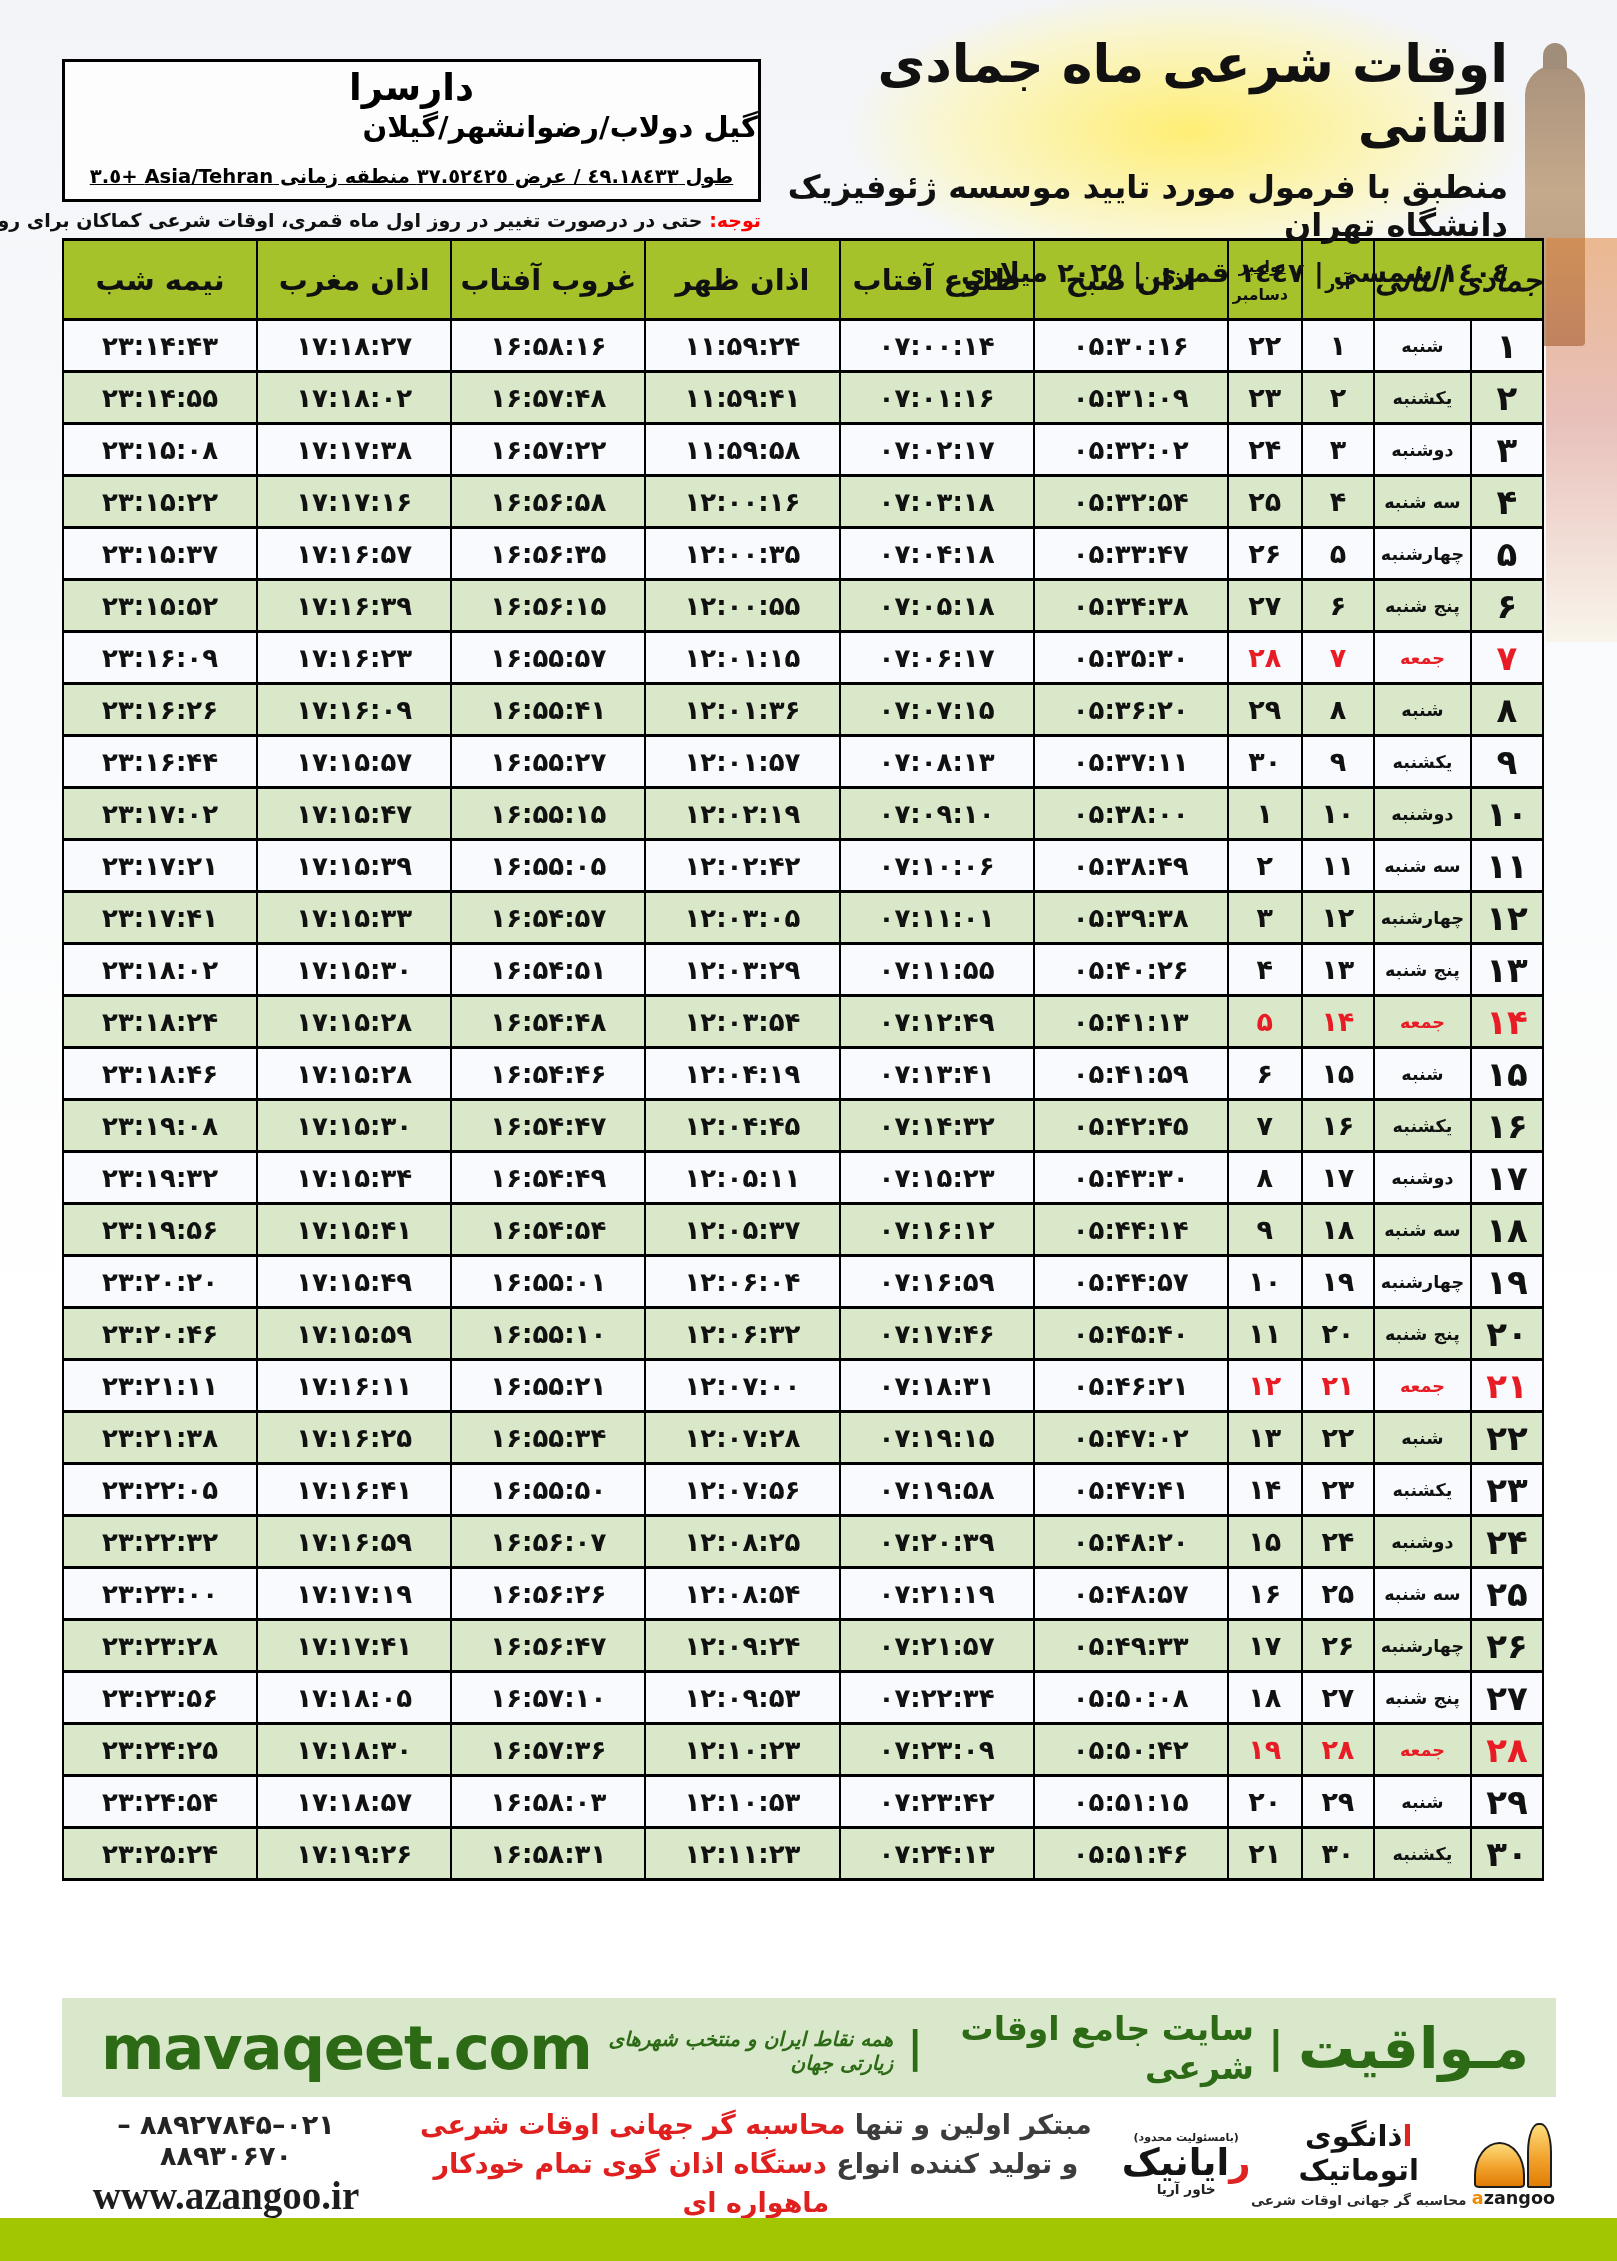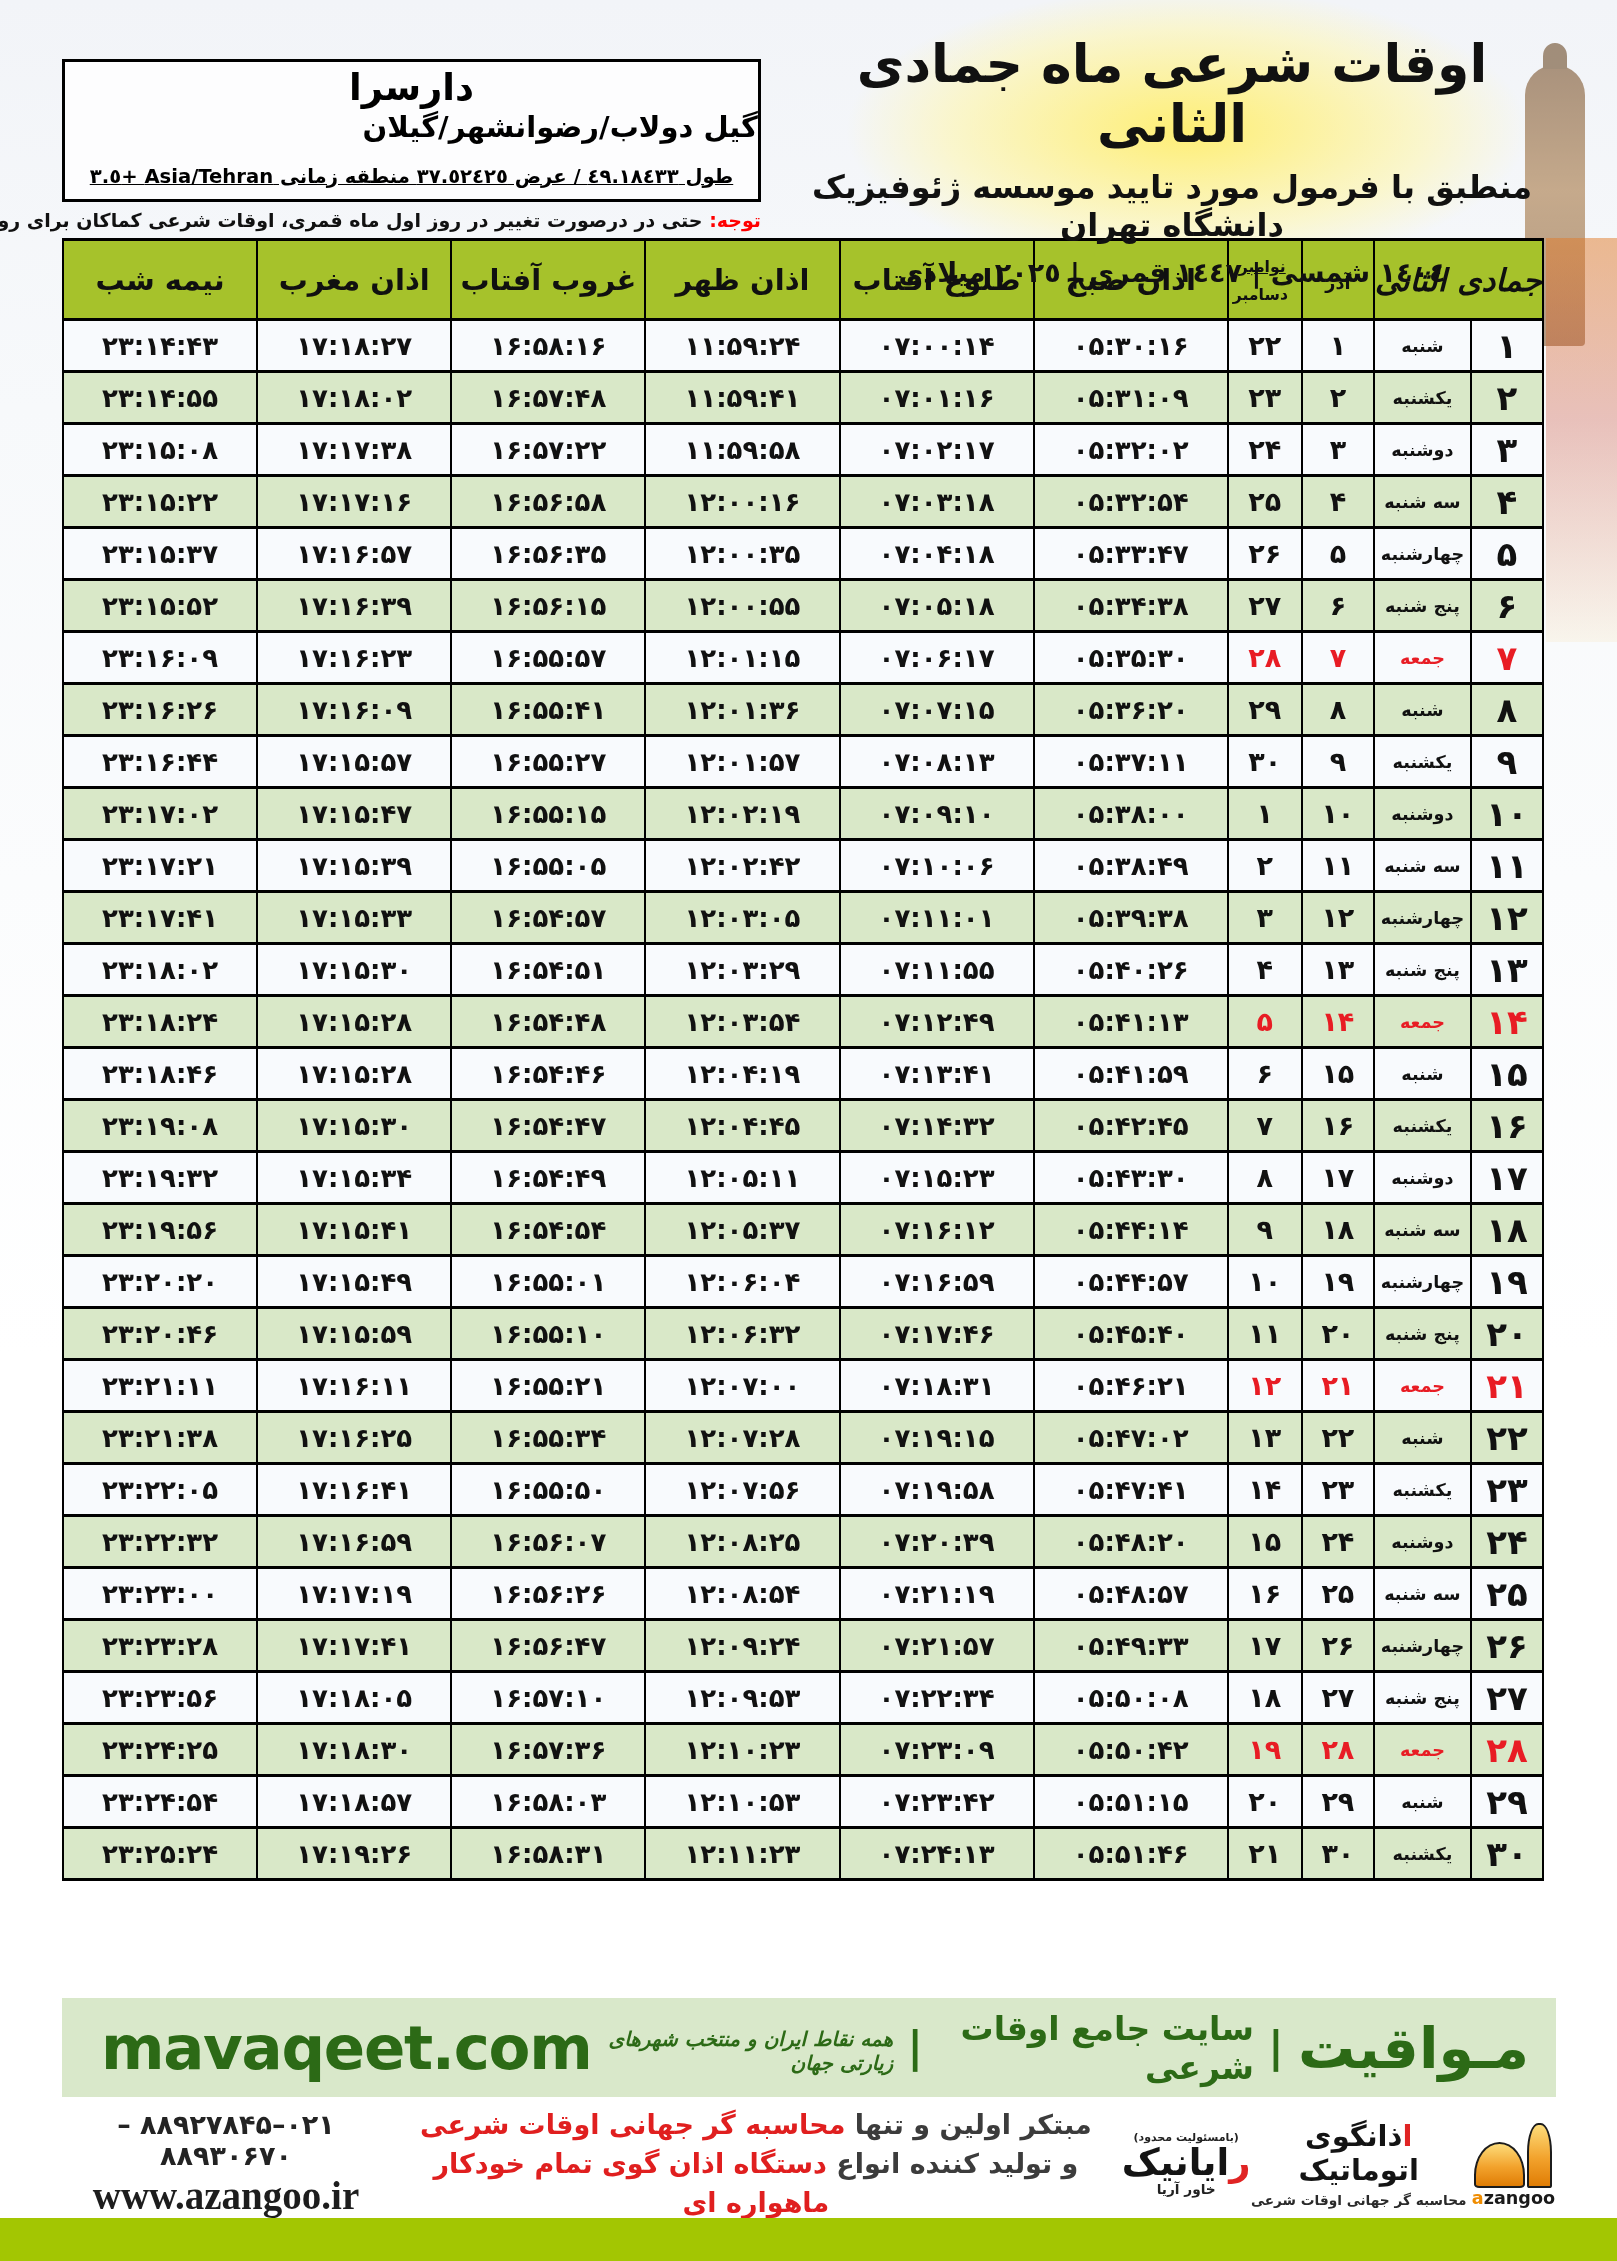--- a/index.html
+++ b/index.html
@@ -14,21 +14,21 @@
   .glow { position:absolute; left:750px; top:-52px; width:874px; height:365px; z-index:0;
     background:radial-gradient(closest-side, rgba(255,238,110,0.95), rgba(255,246,170,0.55) 55%, rgba(255,252,220,0) 78%); }
   .minaret-bg { position:absolute; left:1525px; top:65px; width:60px; height:281px; z-index:0;
     background:linear-gradient(180deg,#6e4218,#a06c33 45%,#7a4a1e); border-radius:30px 30px 3.9px 3.9px; opacity:.55; }
   .minaret-bg::before { content:""; position:absolute; left:18px; top:-22px; width:23.5px; height:26px;
     background:#5f3a14; border-radius:50% 50% 0 0; }
   .right-strip { position:absolute; left:1546px; top:238px; width:72px; height:404px; z-index:0;
     background:linear-gradient(180deg, rgba(224,122,40,0.5), rgba(198,62,38,0.3) 45%, rgba(244,204,120,0.12) 100%); }
 
   
-  .title-block { position:absolute; left:784px; top:34px; width:776px; text-align:center; z-index:2; color:#111; }
+  .title-block { position:absolute; left:732px; top:34px; width:776px; text-align:right; z-index:2; color:#111; }
   .title-block h1 { font-size:52px; font-weight:bold; letter-spacing:-0.7px; }
   .title-block .subtitle { font-size:32px; font-weight:bold; margin-top:14.4px; }
   .title-block .dateline { font-size:27px; font-weight:bold; margin-top:13px; }
 
   .location-box { position:absolute; left:62px; top:59px; width:699px; height:143px; z-index:2;
     border:3.3px solid #000; background:#fdfdfe; text-align:center; padding-top:5.2px; }
   .location-box .loc-name { font-size:37px; font-weight:bold; line-height:1.15; }
   .location-box .loc-region { font-size:29px; font-weight:bold; line-height:1.2;text-align:right; }
   .location-box .loc-coords { font-size:19.6px; font-weight:bold; margin-top:20px;text-decoration:underline; }
 

